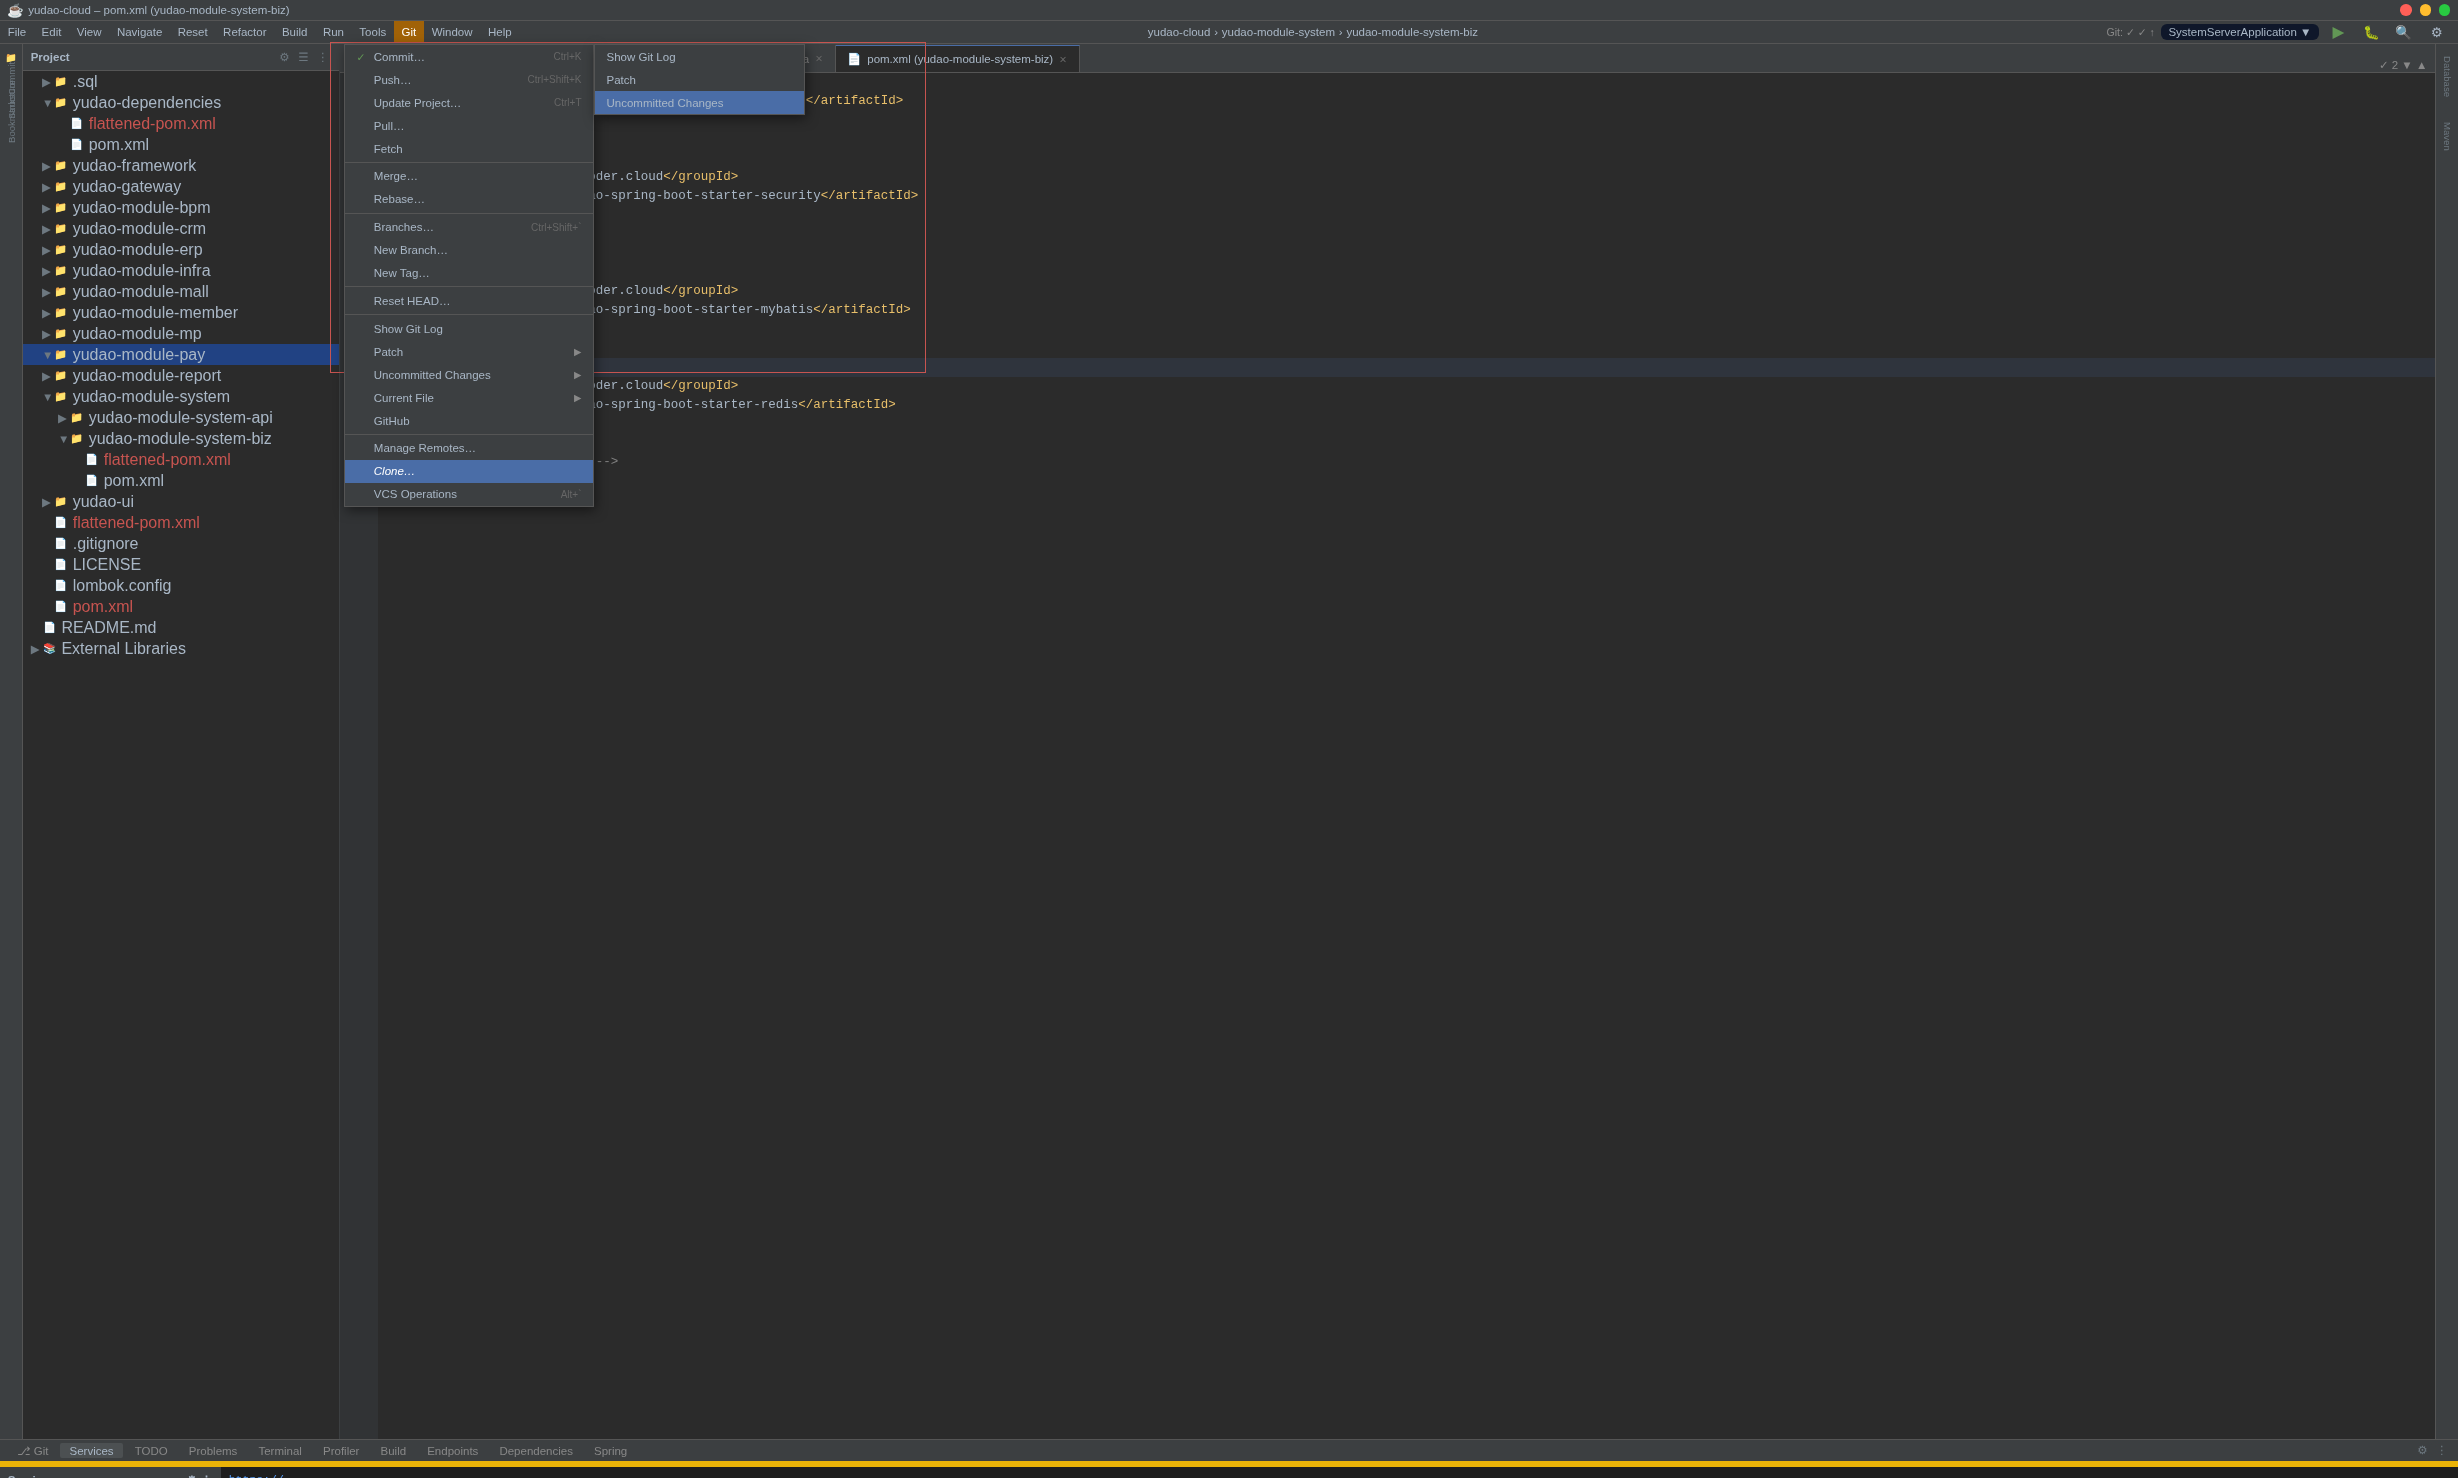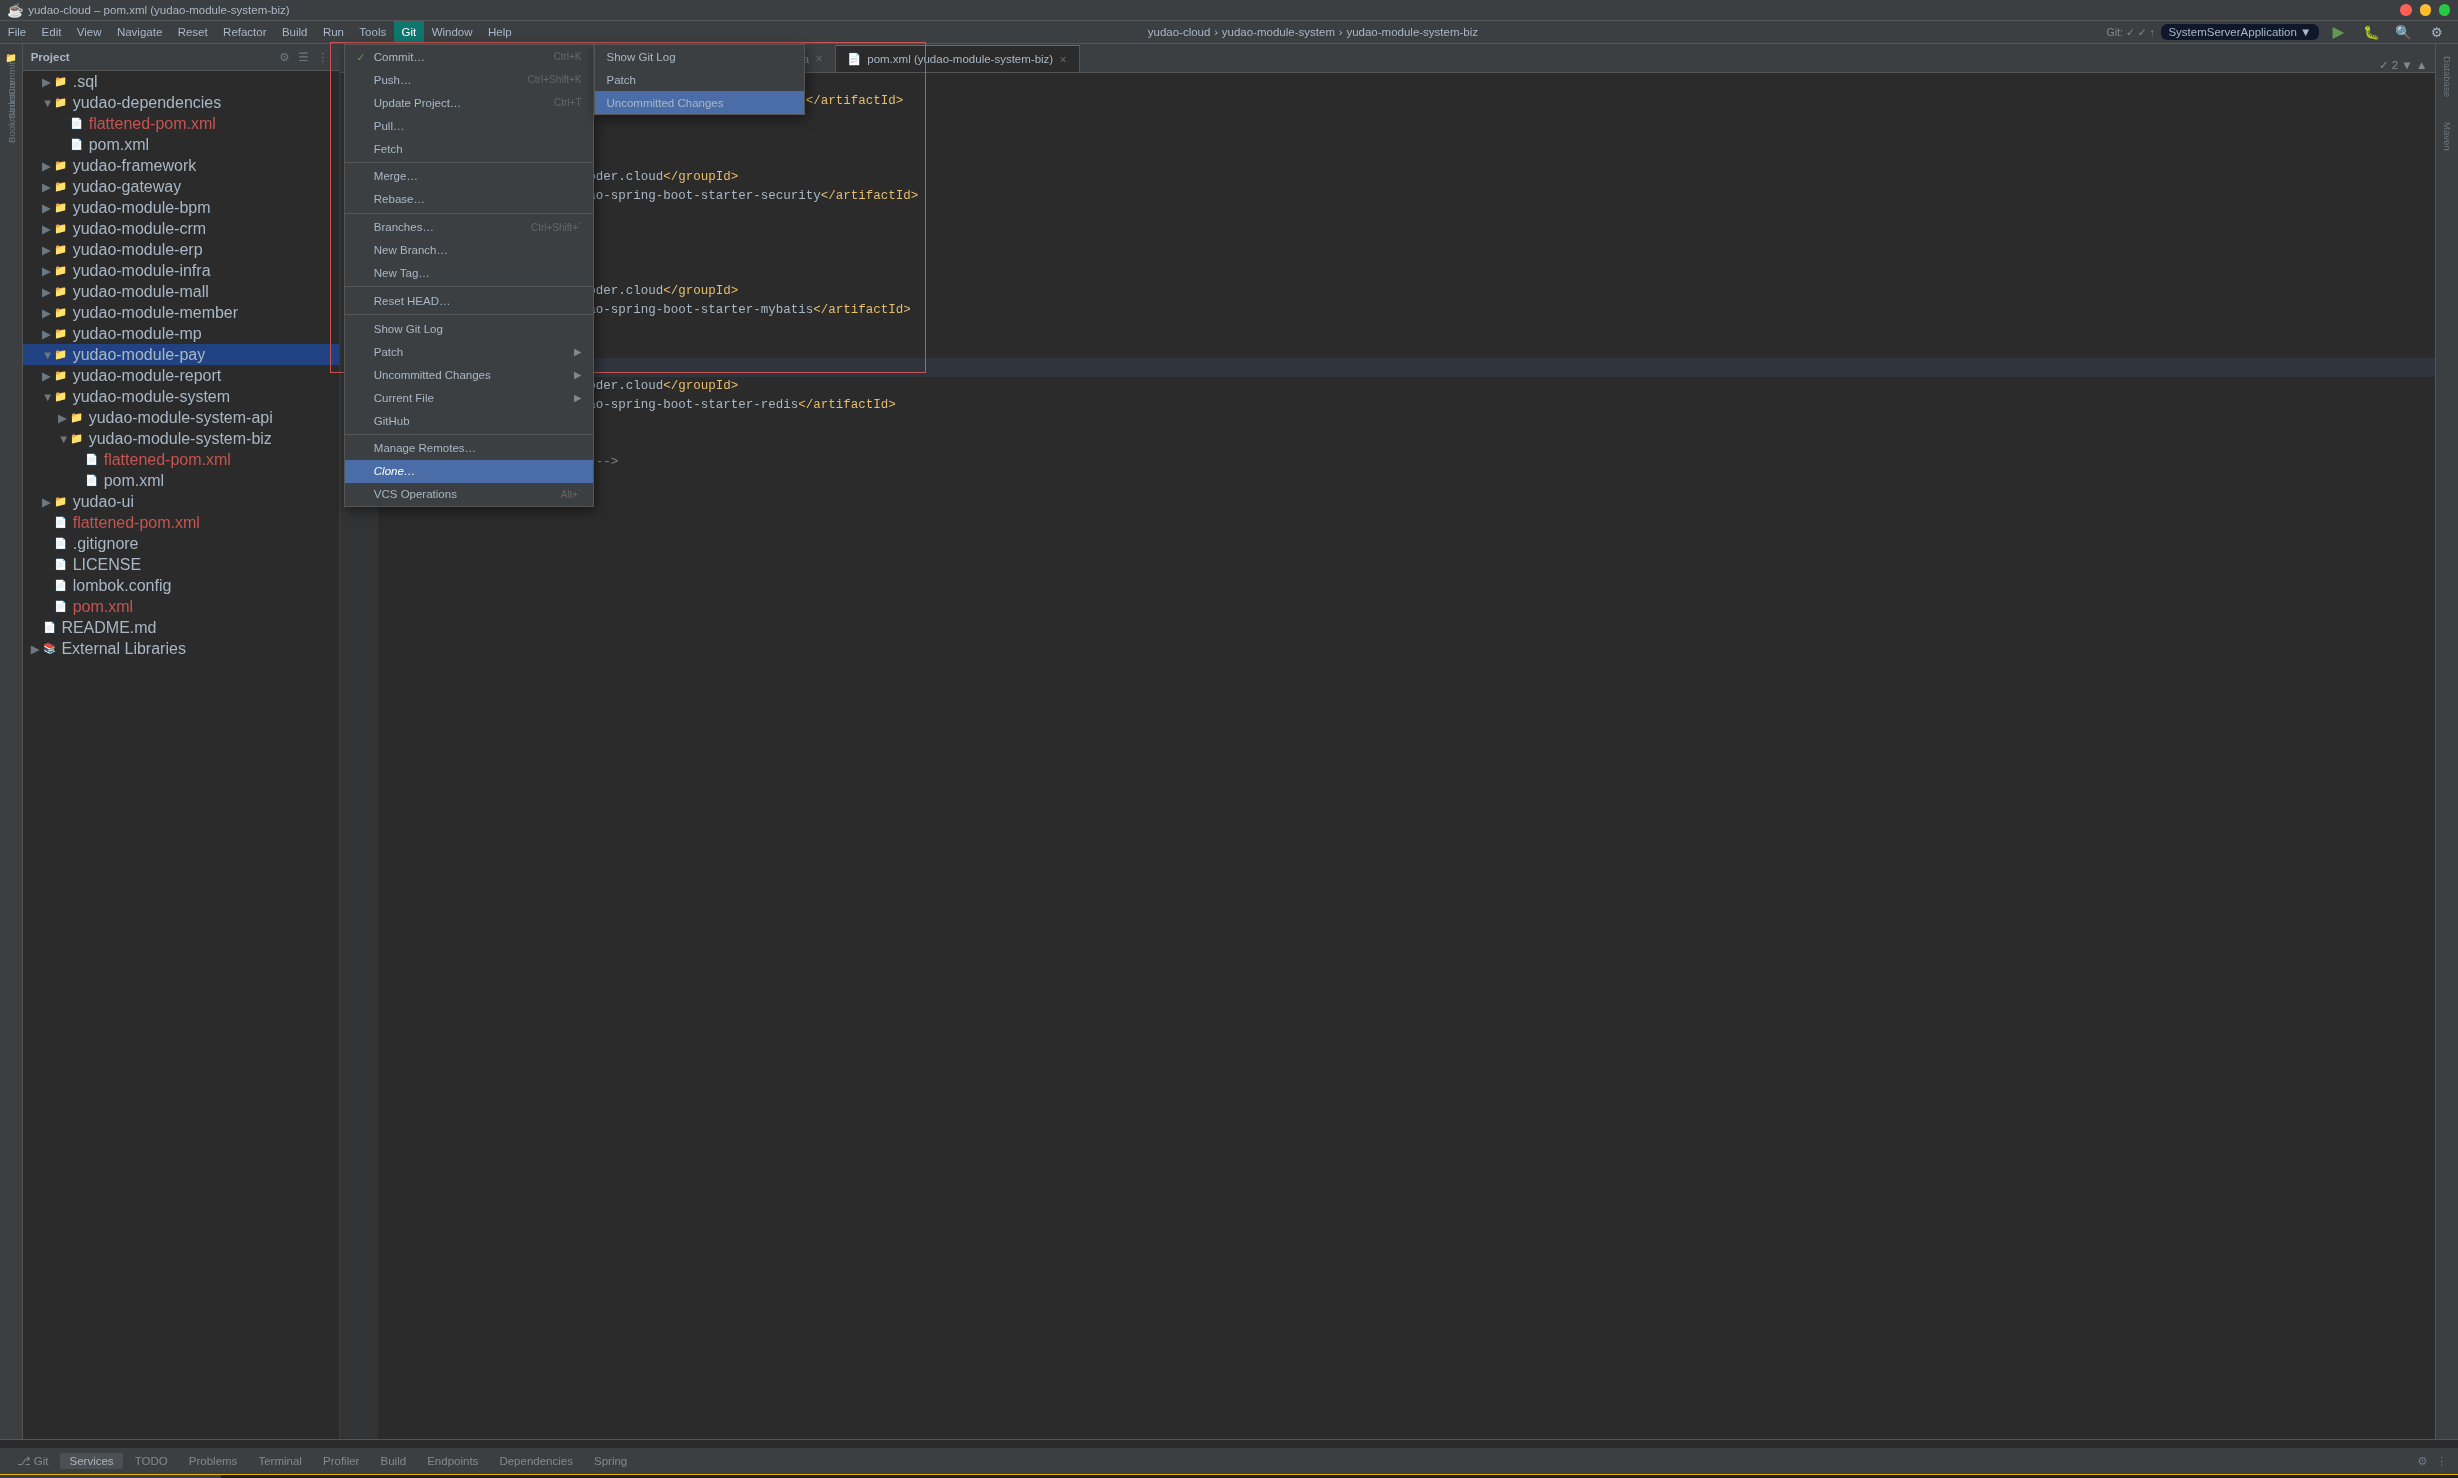--- a/index.html
+++ b/index.html
@@ -61,21 +61,21 @@
       color: #a9b7c6;
       cursor: pointer;
       height: 100%;
       display: flex;
       align-items: center;
     }
     .menu-item:hover, .menu-item.active {
       background: #4c5052;
     }
     .menu-item.active {
-      background: #0f766e;
+      background: #a16207;
       color: #fff;
     }
     .toolbar-btn {
       width: 27px; height: 27px;
       background: transparent;
       border: none;
       color: #a9b7c6;
       cursor: pointer;
       display: flex;
       align-items: center;
@@ -294,24 +294,23 @@
       border-top: 1px solid #555;
       background: #2b2b2b;
       display: flex;
       flex-direction: column;
     }
     .bottom-tabs {
       height: 27px;
       background: #3c3f41;
       display: flex;
       align-items: center;
-      border-bottom: 1px solid #eab308;
+      border-bottom: 6px solid #eab308;
       padding: 0 7.7px;
       gap: 1.9px;
-      margin-top: 8px;
     }
     .bottom-tab {
       padding: 1.9px 9.6px;
       font-size: 11.5px;
       color: #888;
       cursor: pointer;
       border-radius: 1.9px;
     }
     .bottom-tab.active {
       color: #a9b7c6;

